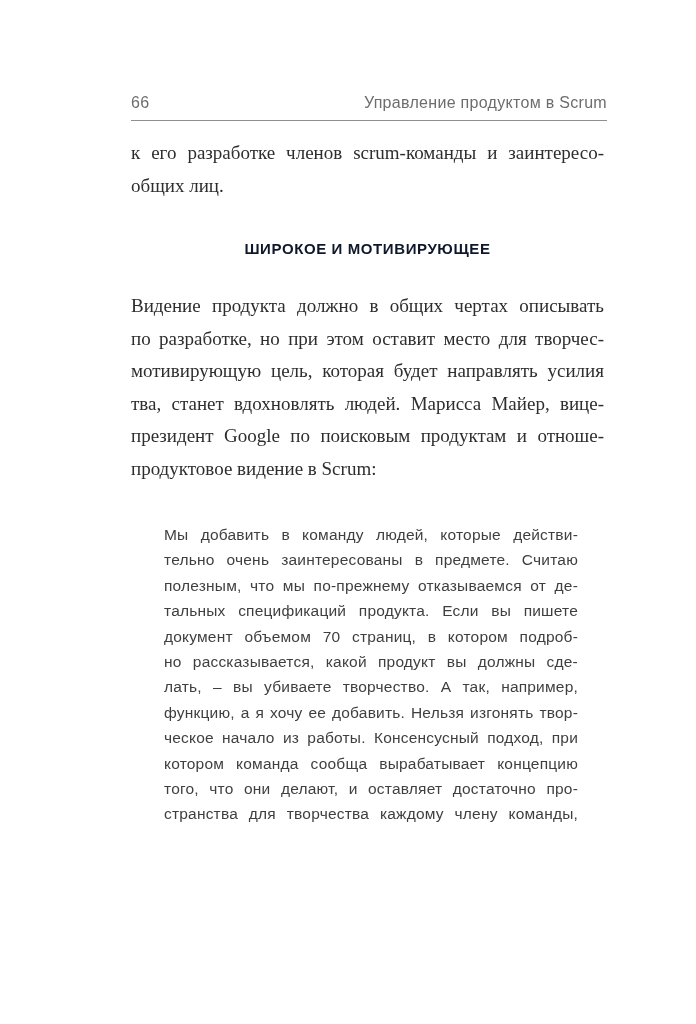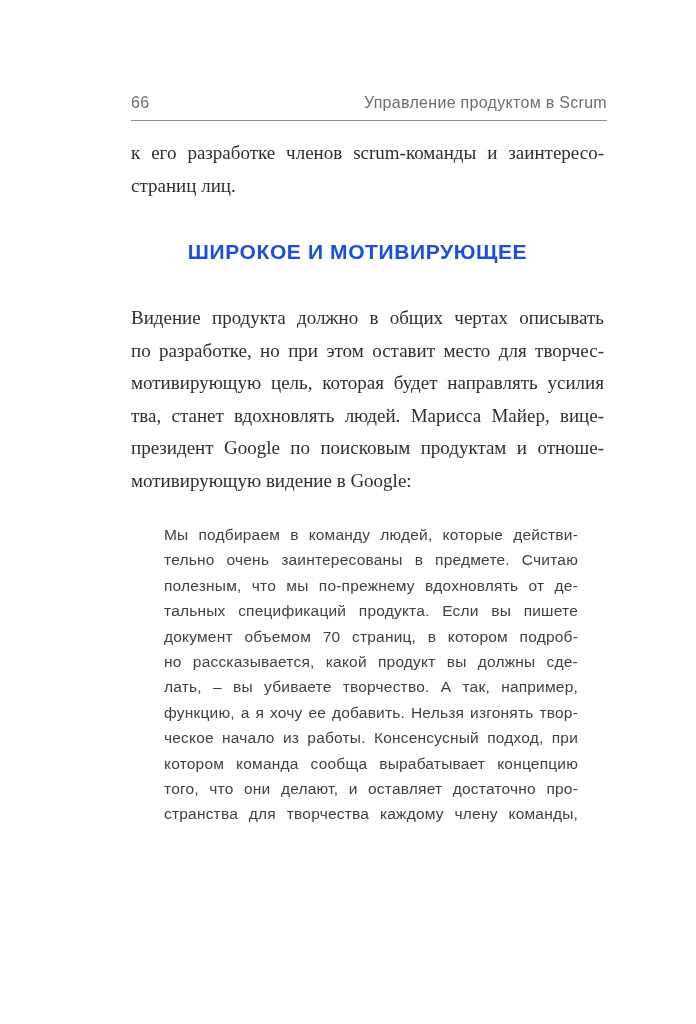--- a/index.html
+++ b/index.html
@@ -37,32 +37,32 @@
   .body-para {
     position: absolute;
     left: 131px;
     width: 473px;
     font-family: "Liberation Serif", "DejaVu Serif", serif;
     font-size: 19px;
     line-height: 32.5px;
     color: #2e2e2e;
   }
   .para-1 { top: 137px; }
-  .para-2 { top: 302px; }
+  .para-2 { top: 290px; }
   .section-heading {
     position: absolute;
-    left: 121px;
+    left: 131px;
     top: 240px;
     width: 473px;
     text-align: center;
     font-family: "Liberation Sans", sans-serif;
-    font-size: 21px;
+    font-size: 15px;
     font-weight: 700;
     letter-spacing: 0.6px;
-    color: #1d4ed8;
+    color: #0f172a;
   }
   .blockquote {
     position: absolute;
     left: 164px;
     top: 522px;
     width: 414px;
     font-family: "Liberation Sans", sans-serif;
     font-size: 15.5px;
     line-height: 25.4px;
     letter-spacing: 0.2px;
@@ -84,38 +84,38 @@
 
   <div class="running-header">
     <span>66</span>
     <span>Управление продуктом в Scrum</span>
   </div>
 
   <div class="header-rule"></div>
 
   <div class="body-para para-1">
       <div class="line">к его разработке членов scrum-команды и заинтересо-</div>
-      <div class="line last">страниц лиц.</div>
+      <div class="line last">общих лиц.</div>
     </div>
 
   <h2 class="section-heading">ШИРОКОЕ И МОТИВИРУЮЩЕЕ</h2>
 
   <div class="body-para para-2">
       <div class="line">Видение продукта должно в общих чертах описывать</div>
       <div class="line">по разработке, но при этом оставит место для творчес-</div>
       <div class="line">мотивирующую цель, которая будет направлять усилия</div>
       <div class="line">тва, станет вдохновлять людей. Марисса Майер, вице-</div>
       <div class="line">президент Google по поисковым продуктам и отноше-</div>
-      <div class="line last">мотивирующую видение в Google:</div>
+      <div class="line last">продуктовое видение в Scrum:</div>
     </div>
 
   <div class="blockquote">
-      <div class="line">Мы подбираем в команду людей, которые действи-</div>
+      <div class="line">Мы добавить в команду людей, которые действи-</div>
       <div class="line">тельно очень заинтересованы в предмете. Считаю</div>
-      <div class="line">полезным, что мы по-прежнему вдохновлять от де-</div>
+      <div class="line">полезным, что мы по-прежнему отказываемся от де-</div>
       <div class="line">тальных спецификаций продукта. Если вы пишете</div>
       <div class="line">документ объемом 70 страниц, в котором подроб-</div>
       <div class="line">но рассказывается, какой продукт вы должны сде-</div>
       <div class="line">лать, – вы убиваете творчество. А так, например,</div>
       <div class="line">функцию, а я хочу ее добавить. Нельзя изгонять твор-</div>
       <div class="line">ческое начало из работы. Консенсусный подход, при</div>
       <div class="line">котором команда сообща вырабатывает концепцию</div>
       <div class="line">того, что они делают, и оставляет достаточно про-</div>
       <div class="line">странства для творчества каждому члену команды,</div>
     </div>

